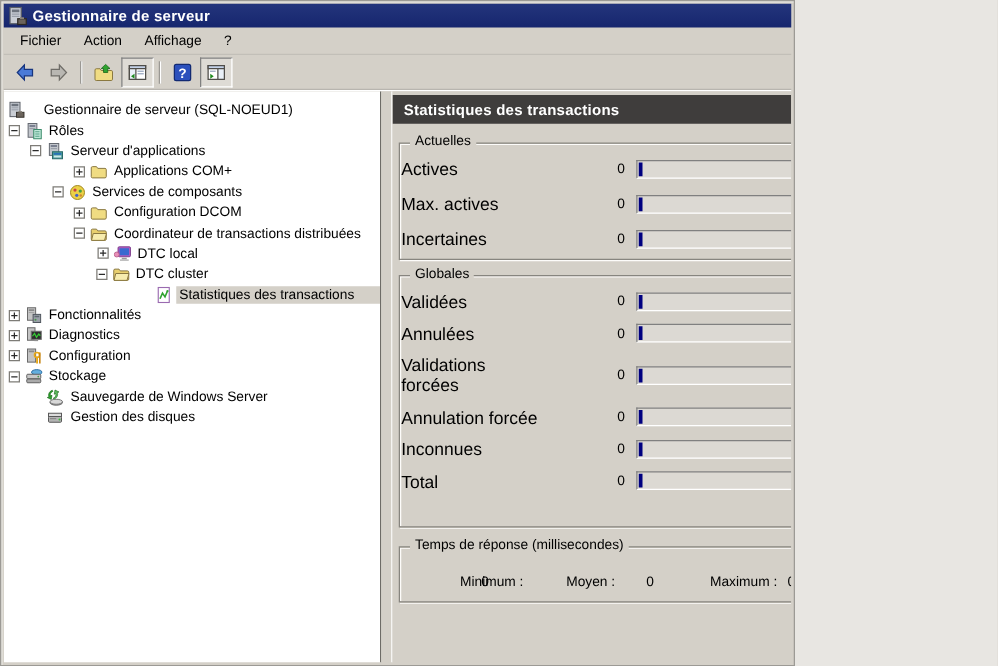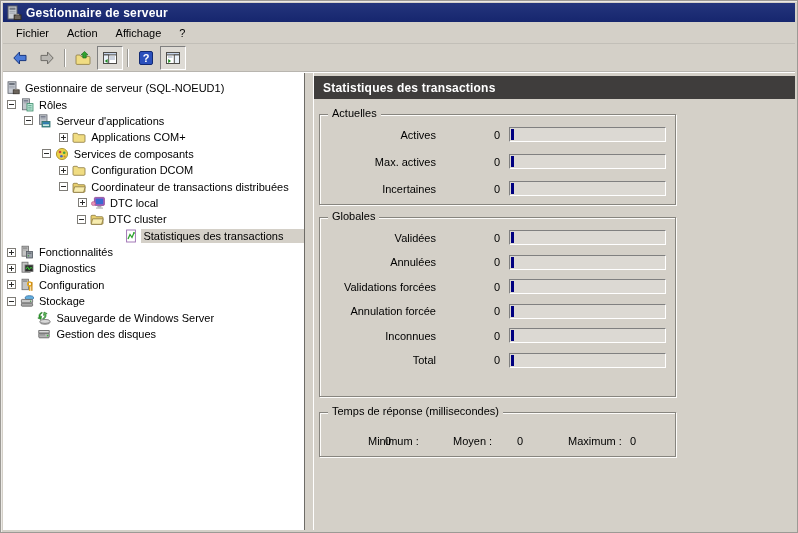--- a/index.html
+++ b/index.html
@@ -1,17 +1,17 @@
 <!DOCTYPE html>
 <html><head>
 <meta charset="utf-8">
 <style>
   html,body{margin:0;padding:0;background:#e8e6e2;}
   body{width:798px;height:533px;overflow:hidden;font-family:"Liberation Sans",sans-serif;-webkit-font-smoothing:none;}
-  .window{width:798px;height:533px;box-sizing:border-box;border:1px solid #9c9a95;background:#d4d0c8;
+  .window{width:636px;height:533px;box-sizing:border-box;border:1px solid #9c9a95;background:#d4d0c8;
           box-shadow:inset 1px 1px 0 #eceae6;padding:2px;display:flex;flex-direction:column;}
   
   .titlebar{height:19px;flex:0 0 19px;background:linear-gradient(to bottom,#24357c,#132368);
             display:flex;align-items:center;padding-left:3px;gap:4px;}
   .titlebar .ttext{color:#fff;font-size:12px;font-weight:bold;letter-spacing:.2px;}
   .wicon{width:16px;height:16px;display:inline-flex;}
   .wicon svg{width:16px;height:16px;}
   
   .menubar{height:21px;flex:0 0 21px;display:flex;align-items:center;padding-left:4px;font-size:11px;
            border-bottom:1px solid #c2bfb8;}
@@ -46,21 +46,21 @@
   .gb{position:relative;box-sizing:border-box;width:357px;margin-left:5px;border:1px solid #87857f;
       box-shadow:1px 1px 0 #fdfcfa,inset 1px 1px 0 #fdfcfa;}
   .gb-title{position:absolute;top:-8px;left:8px;background:#d4d0c8;padding:0 4px;font-size:11px;}
   .gb-actuelles{margin-top:15px;padding:12px 0 8px 1px;}
   .gb-globales{margin-top:12px;padding:12px 0 28px 1px;}
   .gb-temps{margin-top:15px;height:45px;}
   .srow{display:flex;align-items:center;}
   .gb-actuelles .srow{margin-bottom:12px;}
   .gb-globales .srow{margin-bottom:9.5px;}
   .gb-actuelles .srow:last-child,.gb-globales .srow:last-child{margin-bottom:0;}
-  .slabel{width:115px;text-align:right;font-size:11px;}
+  .slabel{width:115px;font-size:14px;}
   .svalue{width:64px;text-align:right;font-size:11px;}
   .sbar{box-sizing:border-box;width:157px;height:15px;margin-left:9px;background:#dcd9d3;
         border:1px solid;border-color:#808080 #fff #fff #808080;position:relative;}
   .sfill{position:absolute;left:1px;top:1px;bottom:1px;width:3px;background:#000080;}
   .tg-stats{position:relative;height:30px;margin-top:12px;}
   .tstat{position:absolute;top:10px;font-size:11px;white-space:nowrap;}
 </style>
 </head>
 <body>
 
@@ -128,21 +128,21 @@
           <rect x="1.5" y="2.5" width="13" height="2.4" fill="#c4d2e8" stroke="#4f4d49"></rect>
           <rect x="9.3" y="4.9" width="5.2" height="8.6" fill="#e9f0f8" stroke="#4f4d49"></rect>
           <path d="M3.2 9 L6 11 L3.2 13 Z" fill="#1f8a1f"></path>
           <rect x="3" y="6.5" width="4.5" height="1" fill="#9aa8c0"></rect>
         </svg>
       </span>
   </div>
 
   <div class="content">
     <div class="tree-pane">
-        <div class="tree-row" style="padding-left: 3px;">
+        <div class="tree-row" style="padding-left: 3px; gap: 10px;">
           <span class="ticon">
             <svg viewBox="0 0 14 14">
               <rect x="2" y="0.8" width="8" height="11.5" fill="#c9cdd4" stroke="#5a5e66" stroke-width=".8"></rect>
               <rect x="3.2" y="2" width="5.5" height="2" fill="#6e747e"></rect>
               <rect x="3.2" y="4.8" width="5.5" height=".9" fill="#9aa0aa"></rect>
               <rect x="3.2" y="6.4" width="5.5" height=".9" fill="#9aa0aa"></rect>
               <rect x="7.2" y="8.8" width="6" height="4" fill="#6b645c" stroke="#2e2a24" stroke-width=".7"></rect>
               <rect x="8.8" y="7.8" width="2.8" height="1.3" fill="#8a837a"></rect>
             </svg>
           </span>

